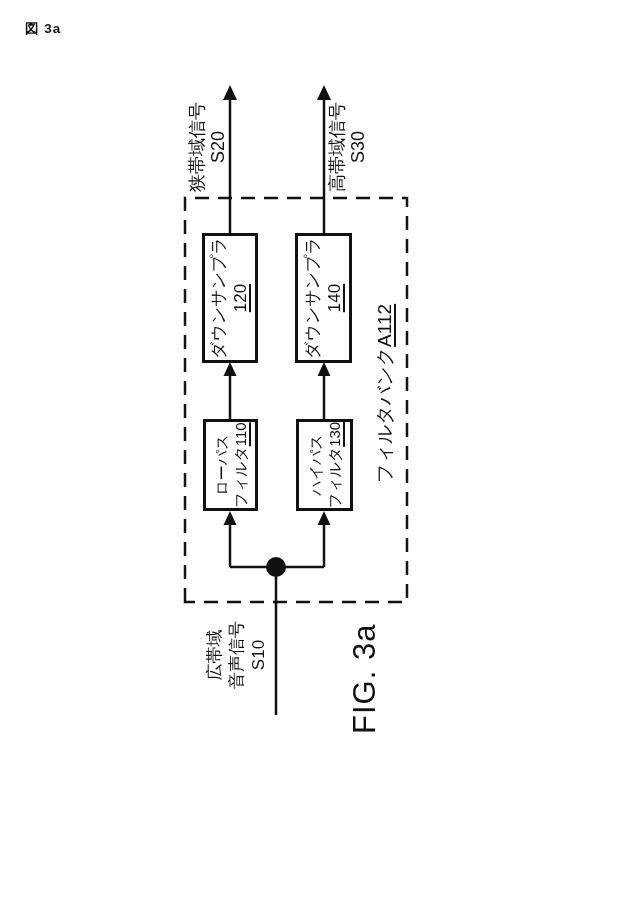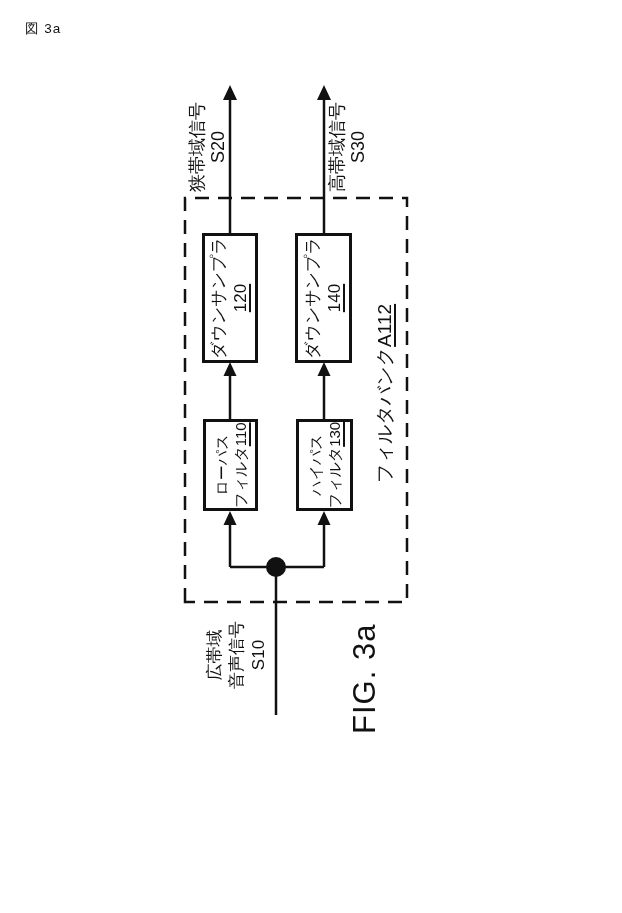--- a/index.html
+++ b/index.html
@@ -7,21 +7,21 @@
     width: 622px; height: 913px;
     background: #ffffff;
     font-family: "Liberation Sans", sans-serif;
     color: #111;
     overflow: hidden;
   }
   .page { position: relative; width: 622px; height: 913px; }
 
   .corner-tag {
     position: absolute; left: 25px; top: 20px;
-    font-size: 13.5px; font-weight: normal; letter-spacing: 1px;
+    font-size: 13.5px; font-weight: bold; letter-spacing: 1px;
   }
 
   
   .landscape {
     position: absolute; left: 0; top: 0;
     width: 913px; height: 622px;
     transform-origin: 0 0;
     transform: rotate(-90deg) translateX(-913px);
   }
   .lines-svg { position: absolute; left: 0; top: 0; }

